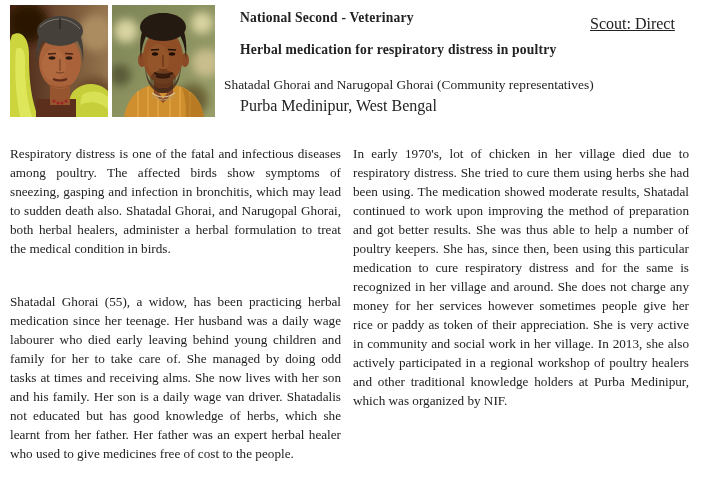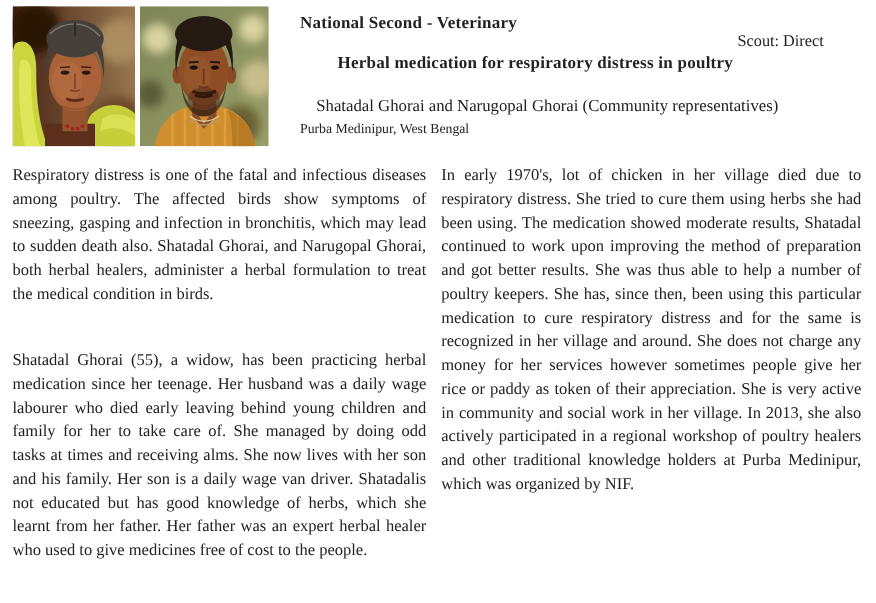--- a/index.html
+++ b/index.html
@@ -25,51 +25,51 @@
     left: 240px;
     top: 10px;
     font-size: 13.6px;
     font-weight: bold;
     letter-spacing: 0.2px;
     white-space: nowrap;
   }
   .hdr-scout {
     position: absolute;
     left: 590px;
-    top: 25px;
-    font-size: 13px;
+    top: 15px;
+    font-size: 16px;
     white-space: nowrap;
+    text-decoration: underline;
   }
   .hdr-title {
     position: absolute;
     left: 240px;
     top: 42px;
     font-size: 13.6px;
     font-weight: bold;
     letter-spacing: 0.2px;
     white-space: nowrap;
-    margin-left: 30px;
   }
   .hdr-authors {
     position: absolute;
-    left: 253px;
+    left: 224px;
     top: 77px;
     font-size: 13.4px;
     white-space: nowrap;
   }
   .hdr-location {
     position: absolute;
     left: 240px;
     top: 97px;
-    font-size: 11px;
+    font-size: 16px;
     white-space: nowrap;
   }
   .col {
     position: absolute;
-    top: 130px;
+    top: 144px;
     font-size: 13.2px;
     line-height: 19px;
     text-align: justify;
     font-family: Liberation Serif, serif;
   }
   .col-left  { left: 10px;  width: 331px; }
   .col-right { left: 353px; width: 336px; }
   .col p { margin: 0; }
   .para-gap-large { margin-top: 34px !important; }
   .para-gap-small { margin-top: 7px !important; }

